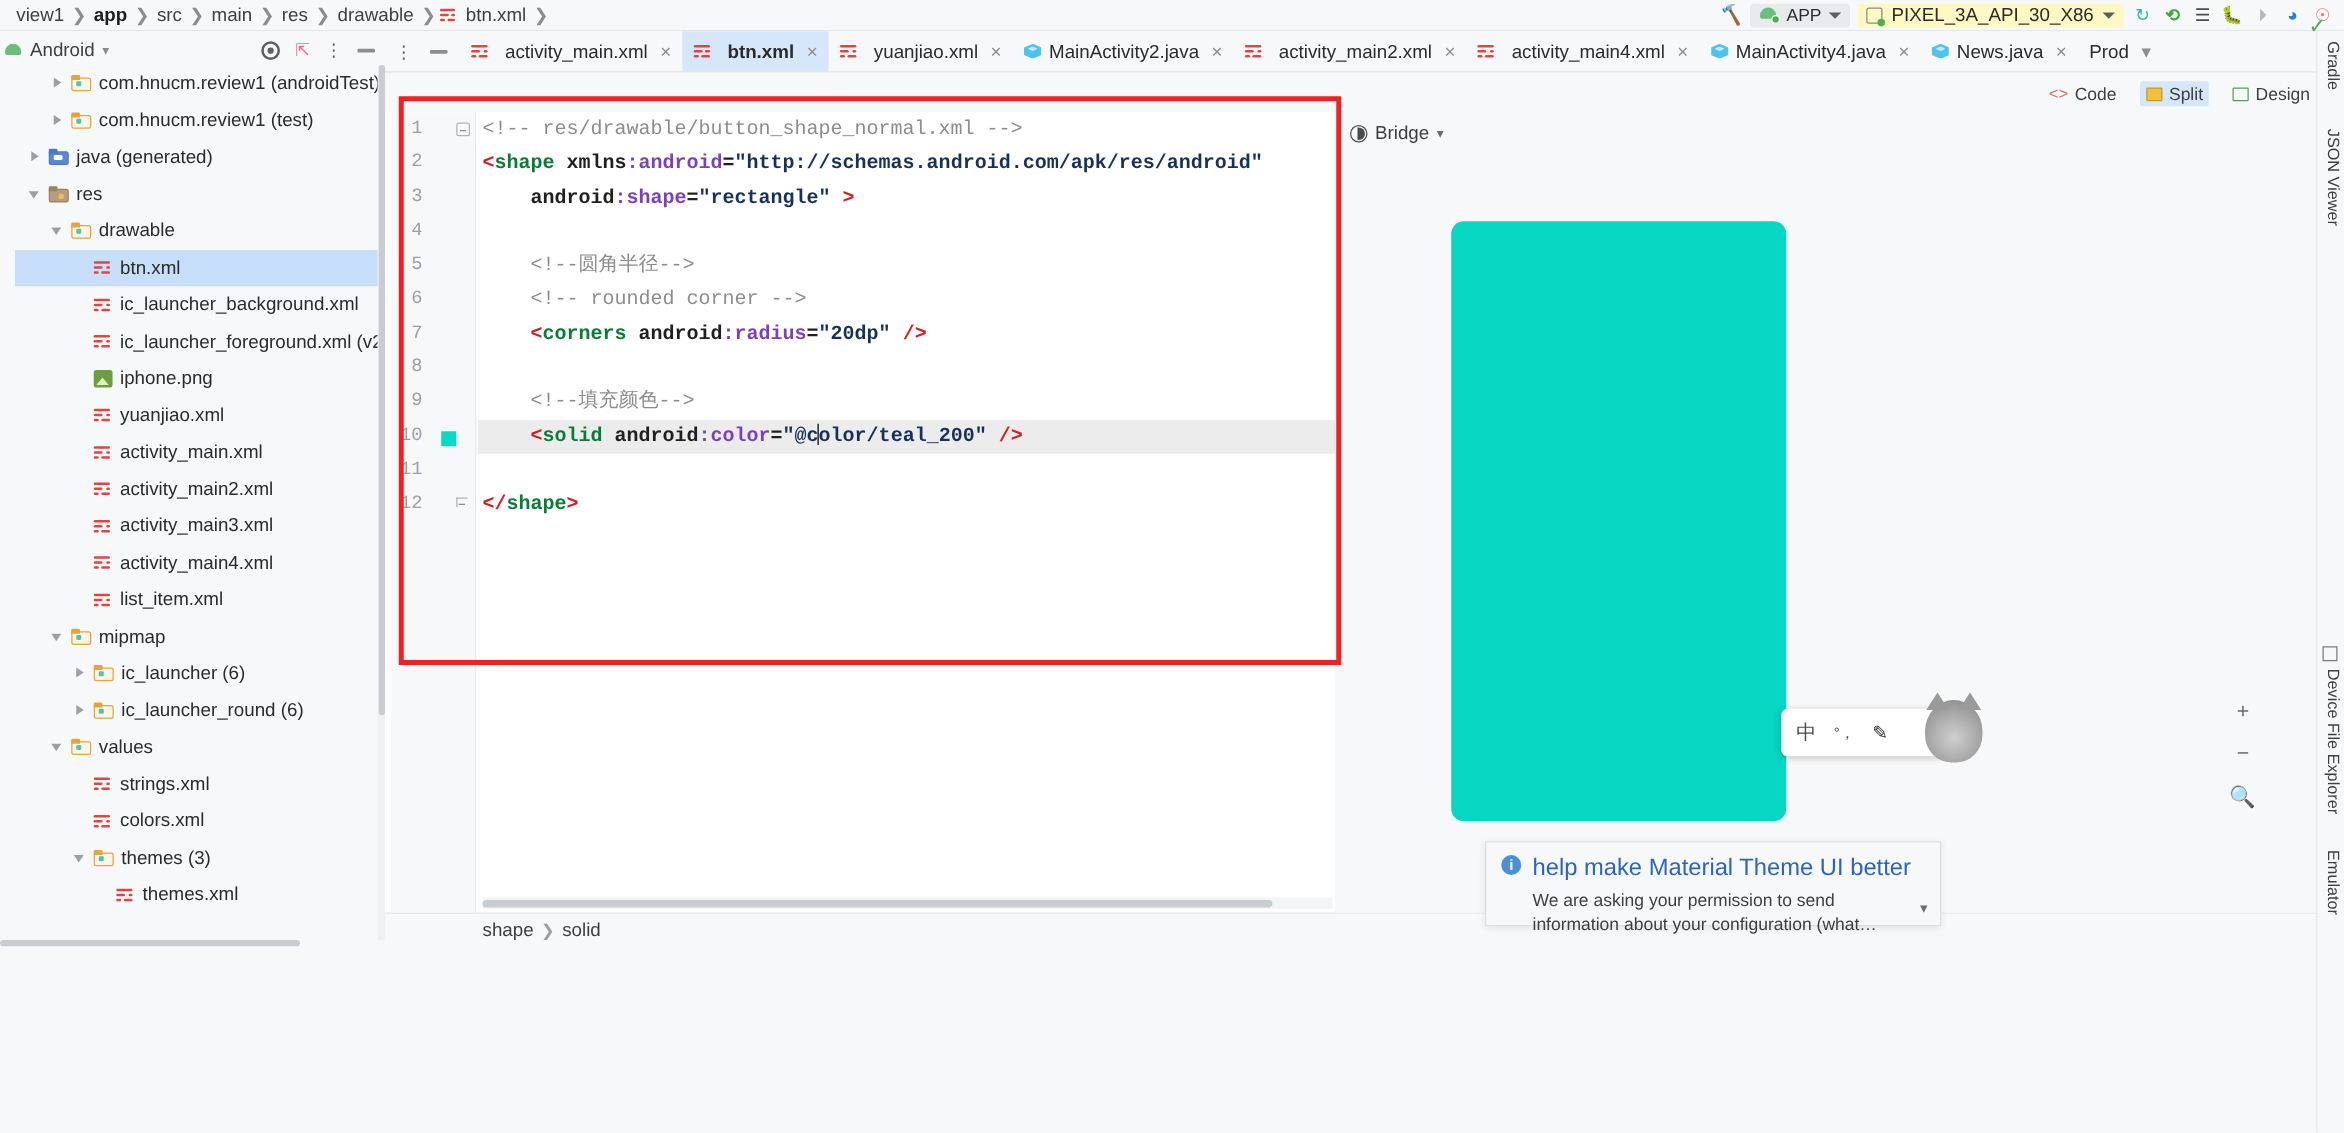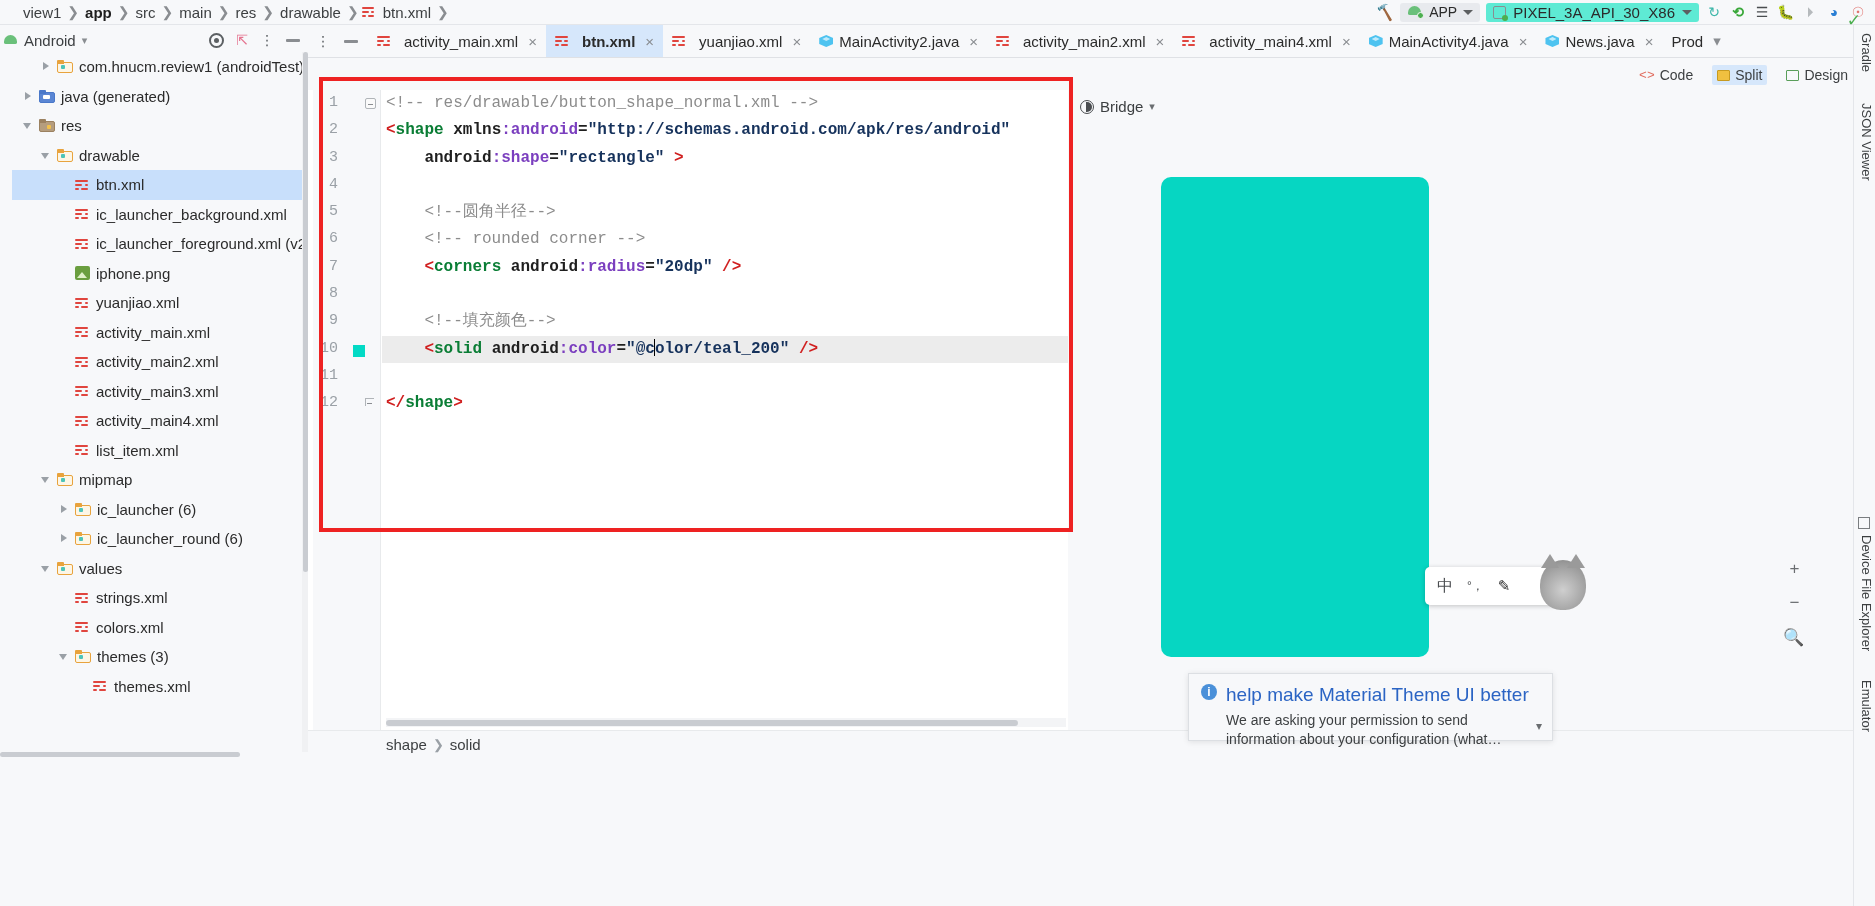--- a/index.html
+++ b/index.html
@@ -14,41 +14,41 @@
     -webkit-font-smoothing: antialiased;
   }
   #app { position: relative; width: 1875px; height: 906px; }
 
   
   .topbar {
     position: absolute; left: 0; top: 0; width: 1875px; height: 25px;
     background: #f7f8fa; display: flex; align-items: center;
     border-bottom: 1px solid #e4e6ea;
   }
-  .crumbs { display: flex; align-items: center; gap: 0px; padding-left: 20px; height: 25px; }
+  .crumbs { display: flex; align-items: center; gap: 0px; padding-left: 10px; height: 25px; }
   .crumb { font-size: 15px; color: #3c3f41; padding: 0 3px; white-space: nowrap; }
   .crumb.bold { font-weight: bold; color: #1d1d1d; }
   .crumb-sep { color: #8a8d91; font-size: 14px; padding: 0 3px; }
   .xml-ico { display:inline-block; width: 14px; height: 14px; position: relative; vertical-align: -2px; margin-right: 4px; }
   .xml-ico i { position: absolute; background: #e0453e; display: block; height: 2px; border-radius: 1px; }
   .xml-ico i:nth-child(1){ left:0; top:2px; width:12px; }
   .xml-ico i:nth-child(2){ left:0; top:6px; width:7px; }
   .xml-ico i:nth-child(3){ left:9px; top:6px; width:3px; }
   .xml-ico i:nth-child(4){ left:0; top:10px; width:4px; }
   .xml-ico i:nth-child(5){ left:6px; top:10px; width:6px; }
 
   .toolbar-right { margin-left: auto; display: flex; align-items: center; height: 25px; padding-right: 8px; gap: 6px; }
   .hammer { color: #e5488f; font-size: 15px; transform: rotate(12deg); }
   .droid { width: 16px; height: 12px; position: relative; }
   .droid .head { position:absolute; left:1px; top:0; width:13px; height:9px; background:#6ac07a; border-radius: 7px 7px 2px 2px; }
   .droid .dot { position:absolute; right:-1px; bottom:-1px; width:7px;height:7px;border-radius:50%;background:#4caf50;border:1.5px solid #f7f8fa;}
   .cfgbox { display:flex; align-items:center; gap:6px; background:#e8eaee; border-radius:3px; padding: 2px 7px; height:19px; }
   .cfgbox .lbl { font-size: 14px; color:#2b2b2b; }
   .caret { width:0;height:0;border-left:5px solid transparent;border-right:5px solid transparent;border-top:5px solid #5c5f61; }
-  .devbox { display:flex; align-items:center; gap:7px; background:#5eead4; border-radius:3px; padding: 2px 7px; height:19px; }
+  .devbox { display:flex; align-items:center; gap:7px; background:#fef9c3; border-radius:3px; padding: 2px 7px; height:19px; }
   .devico { width:13px;height:13px;border:1.5px solid #8a8d91;border-radius:2px;position:relative;}
   .devico:after{content:"";position:absolute;right:-3px;bottom:-3px;width:6px;height:6px;border-radius:50%;background:#4caf50;}
   .tb-ico { width:18px; height:18px; display:inline-flex; align-items:center; justify-content:center; font-size:14px; }
 
   
   .panel-head {
     position:absolute; left:0; top:25px; width:308px; height:30px;
     display:flex; align-items:center; background:#f7f8fa;
   }
   .panel-head .title { font-size:15px; color:#3c3f41; margin-left:6px; }
@@ -309,20 +309,31 @@
         <span class="arrow right"></span>
         <span style="flex: 0 0 4px;"></span>
         <span class="folder">
           <span class="b"></span>
           <span class="t"></span>
           <span class="d"></span>
         </span>
         <span>com.hnucm.review1 (androidTest)</span>
       </div>
       <div class="row">
+        <span style="flex: 0 0 28px;"></span>
+        <span class="arrow right"></span>
+        <span style="flex: 0 0 4px;"></span>
+        <span class="folder">
+          <span class="b"></span>
+          <span class="t"></span>
+          <span class="d"></span>
+        </span>
+        <span>com.hnucm.review1 (test)</span>
+      </div>
+      <div class="row">
         <span style="flex: 0 0 10px;"></span>
         <span class="arrow right"></span>
         <span style="flex: 0 0 4px;"></span>
         <span class="folder java">
           <span class="b"></span>
           <span class="t"></span>
           <span class="d"></span>
         </span>
         <span>java (generated)</span>
       </div>

